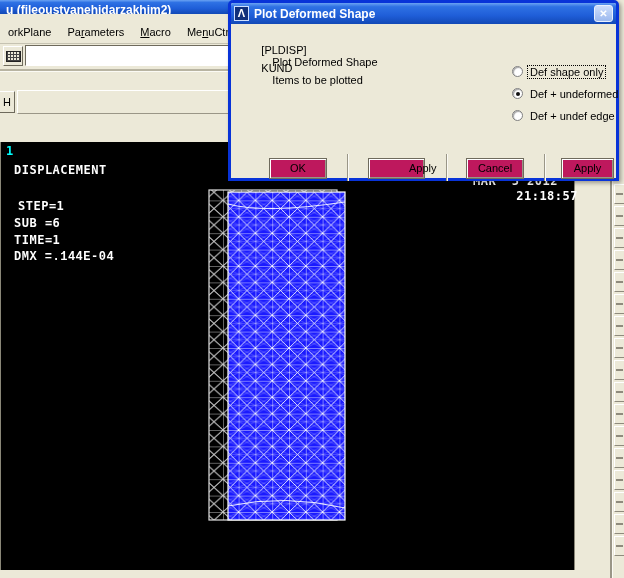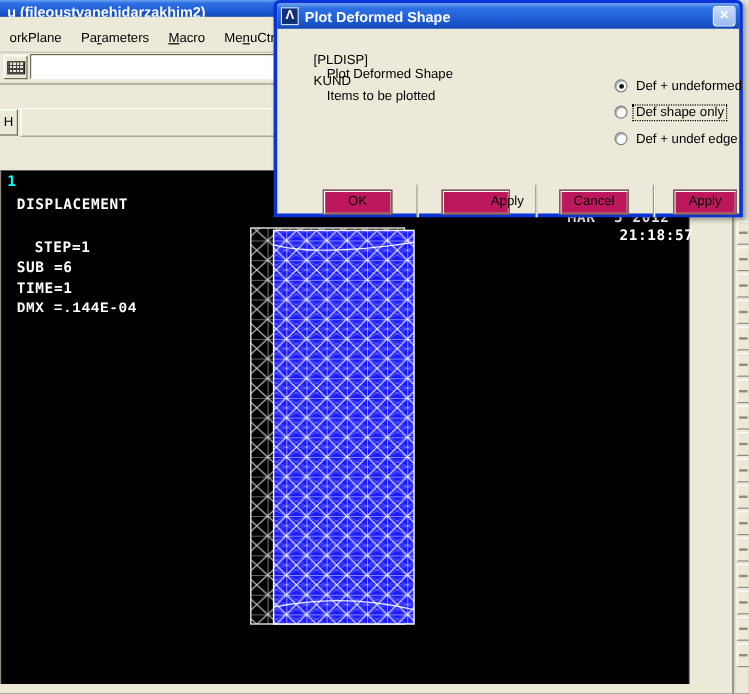--- a/index.html
+++ b/index.html
@@ -36,21 +36,21 @@
   .toolbar-panel{position:absolute;left:17px;top:90px;width:575px;height:24px;background:#ece9d8;box-sizing:border-box;
     border-top:1px solid #fff;border-left:1px solid #fff;border-right:1px solid #9a9687;border-bottom:1px solid #9a9687;}
 
   
   .gfx{position:absolute;left:0;top:142px;width:575px;height:428px;background:#000;box-sizing:border-box;
     border-left:1px solid #8a8778;border-right:1px solid #8a8778;}
   .gfx-mono{font-family:"DejaVu Sans Mono","Liberation Mono",monospace;color:#fff;font-size:12px;font-weight:bold;
     position:absolute;white-space:pre;letter-spacing:.5px;}
   .plot-num{color:#00ffff;left:5px;top:2px;}
   .gfx-title{left:13px;top:21px;}
-  .gfx-stat0{left:28px;top:57px;}
+  .gfx-stat0{left:17px;top:57px;}
   .gfx-stat1{left:13px;top:74px;}
   .gfx-stat2{left:13px;top:91px;}
   .gfx-stat3{left:13px;top:108px;font-family:Liberation Mono, monospace;}
   .gfx-date{left:420px;top:32px;width:137px;text-align:right;}
   .gfx-time{left:440px;top:47px;width:137px;text-align:right;}
   .mesh-svg{position:absolute;left:205px;top:184px;}
 
   
   .right-divider{position:absolute;left:610px;top:0;width:2px;height:578px;background:#9a9687;border-right:1px solid #fbfaf4;}
   .right-strip{position:absolute;left:614px;top:184px;width:10px;}
@@ -220,27 +220,27 @@
     <div class="dlg-line line1">
       <span class="code">[PLDISP]</span>
       <span class="txt">Plot Deformed Shape</span>
     </div>
     <div class="dlg-line line2">
       <span class="code">KUND</span>
       <span class="txt">Items to be plotted</span>
     </div>
 
     <div class="radio-group">
+      <div class="radio-row focused">
+        <span class="radio-circle"></span>
+        <span class="radio-label">Def shape only</span>
+      </div>
       <div class="radio-row selected">
         <span class="radio-circle"></span>
         <span class="radio-label">Def + undeformed</span>
-      </div>
-      <div class="radio-row focused">
-        <span class="radio-circle"></span>
-        <span class="radio-label">Def shape only</span>
       </div>
       <div class="radio-row">
         <span class="radio-circle"></span>
         <span class="radio-label">Def + undef edge</span>
       </div>
     </div>
 
     <div class="btn-sep sep1"></div>
     <div class="btn-sep sep2"></div>
     <div class="btn-sep sep3"></div>

